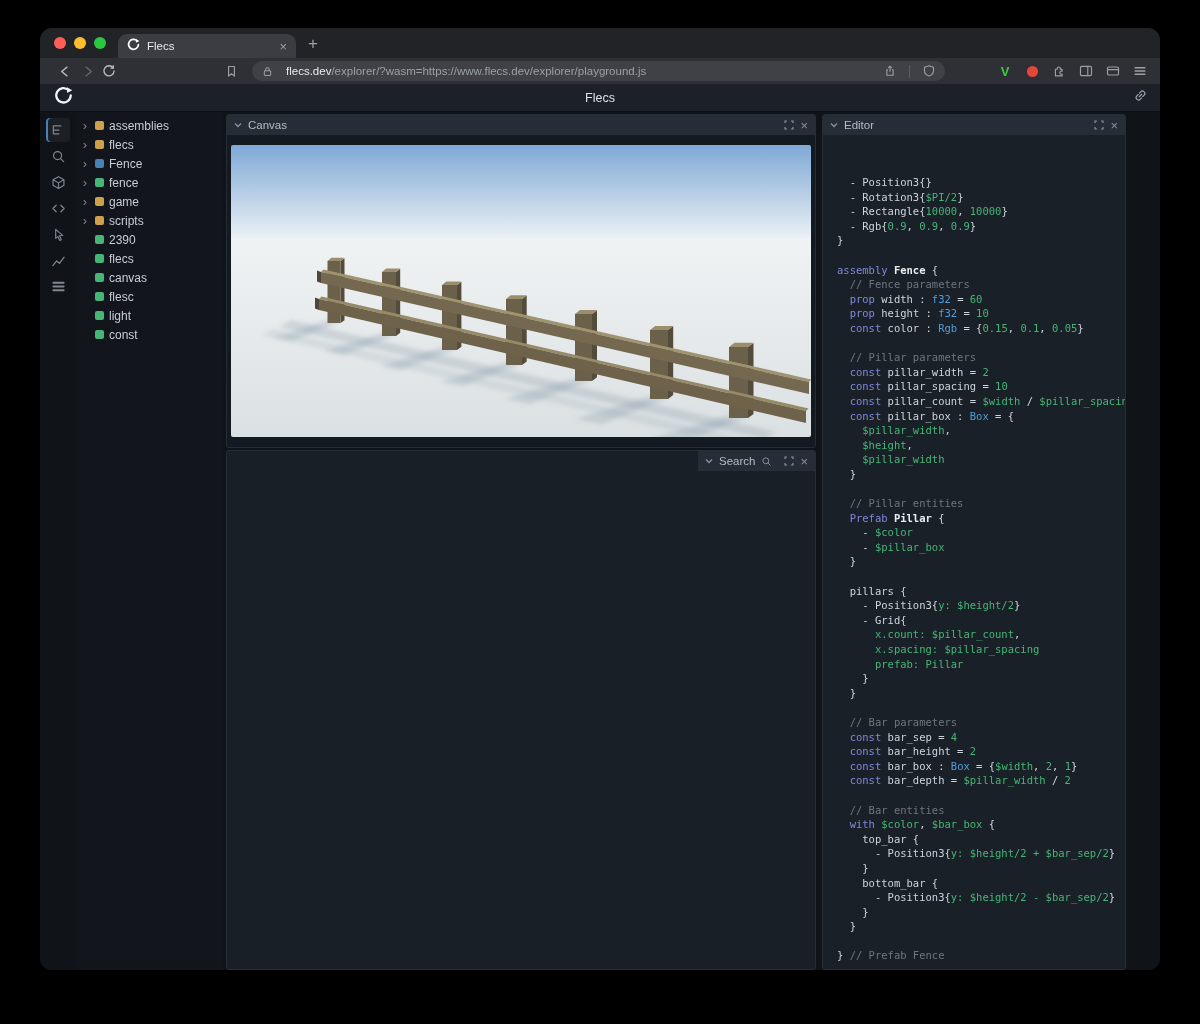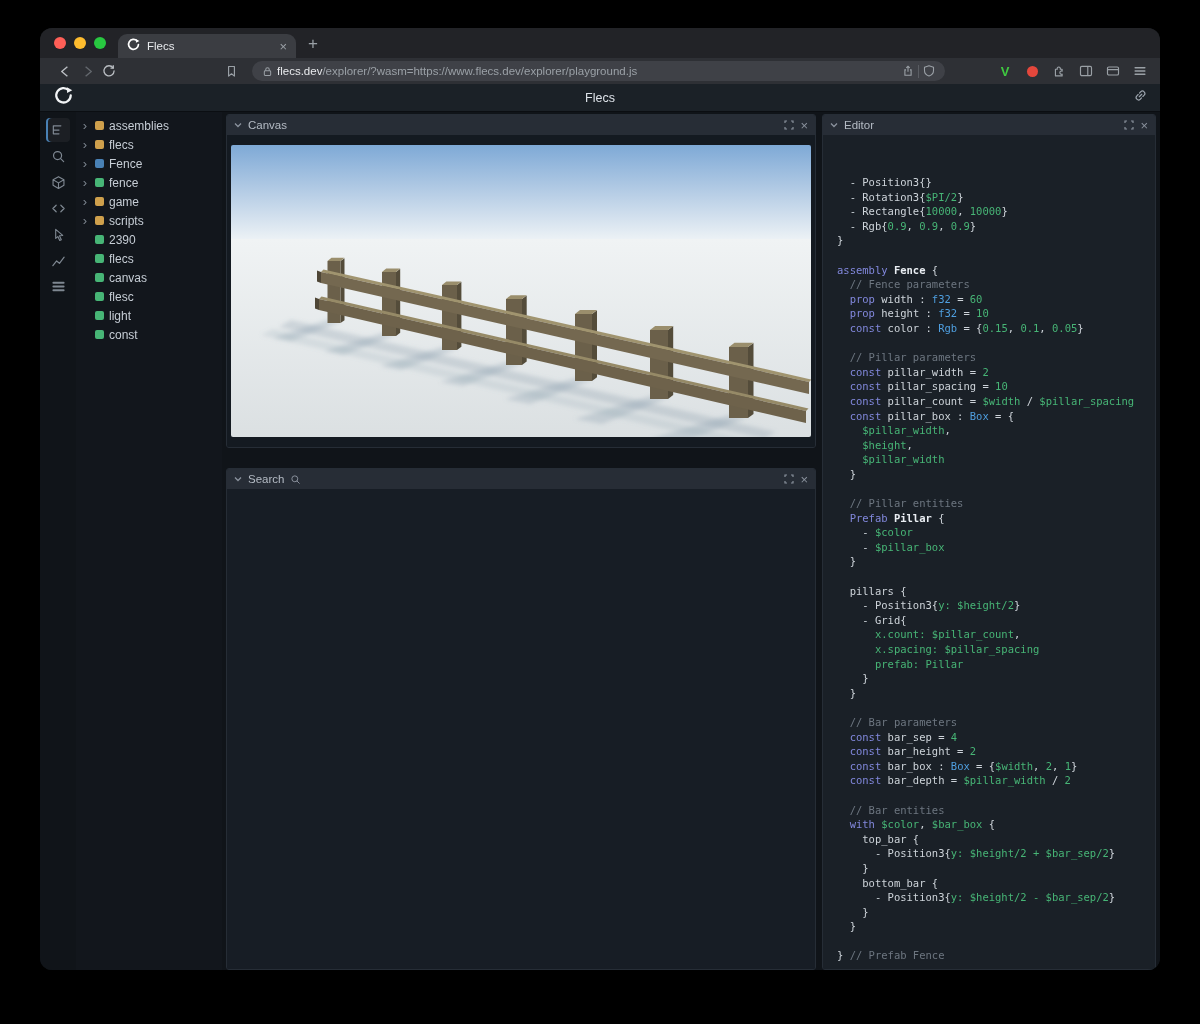--- a/index.html
+++ b/index.html
@@ -20,21 +20,21 @@
   .tab-title { font-size: 11.5px; color: #e8eaed; flex: 1; }
   .tab-close { color: #9aa0a6; font-size: 13px; line-height: 1; }
   .newtab { color: #9aa0a6; font-size: 17px; margin: 0 0 4px 12px; }
 
   .toolbar { height: 26px; background: #2e3035; display: flex; align-items: center; padding: 0 10px 0 14px; }
   .tbtn { width: 22px; height: 22px; display: flex; align-items: center; justify-content: center; color:#b9bdc2; }
   .tbtn.dim { color: #63676d; }
   .tbtn svg, .urlbar svg, .exticon svg, .phead svg { display: block; }
   .bookmarkbtn { margin-left: 100px; color:#9aa0a6; }
   .urlbar { margin-left: 10px; width: 693px; height: 20px; background: #3f4147; border-radius: 10px;
-    display: flex; align-items: center; padding: 0 9px; gap: 3px; }
+    display: flex; align-items: center; padding: 0 9px; gap: 12px; }
   .url { flex: 1; font-size: 11.5px; white-space: nowrap; overflow: hidden; }
   .url .dom { color: #e8eaed; } .url .rest { color: #9aa0a6; }
   .pilldiv { width: 1px; height: 13px; background: #5a5d63; }
   .extrow { display: flex; align-items: center; gap: 7px; margin-left: auto; }
   .exticon { width: 20px; height: 20px; display: flex; align-items: center; justify-content: center; color:#9aa0a6; }
   .v-logo { color: #3fc940; font-weight: bold; font-size: 13px; }
   .dotred { width: 11px; height: 11px; border-radius: 50%; background: #e4473c; display:block; }
 
   
   .app { position: absolute; top: 56px; left: 0; right: 0; bottom: 0; background: #101419; }
@@ -65,24 +65,24 @@
     padding: 0 7px; color: #b4bbc4; font-size: 11.5px; flex: none; }
   .phead .sp { flex: 1; }
   .hbtn { color: #8a929d; display: flex; align-items: center; }
   .hclose { color: #8a929d; font-size: 13px; line-height: 1; }
   .chev { color: #8a929d; display: flex; align-items: center; }
 
   .canvaspanel { margin-top: 2px; height: 334px; }
   .canvasbody { flex: 1; display: flex; align-items: center; justify-content: center; background: #141a21; }
   .viewport { border-radius: 2px; }
 
-  .searchpanel { margin-top: 20px; flex: 1; }
+  .searchpanel { margin-top: 2px; flex: 1; align-items: flex-end; }
   .searchbody { flex: 1; background: #171d25; }
 
-  .editorpanel { width: 334px; margin: 2px 4px 0 6px; }
+  .editorpanel { width: 304px; margin: 2px 4px 0 6px; }
   .editorbody { flex: 1; background: #1a2027; padding: 8px 0 0 14px; overflow: hidden; }
   .code { font-family: "DejaVu Sans Mono", monospace; font-size: 10.5px; line-height: 14.6px; white-space: pre; margin-top: 32px; }
   .cl { height: 14.6px; }
   .tk-w { color: #ced4da; }
   .tk-k { color: #8288dd; }
   .tk-t { color: #4f9fe0; }
   .tk-g { color: #47b576; }
   .tk-c { color: #6d7680; }
   .tk-b { color: #e9edf2; font-weight: bold; }
 </style>

